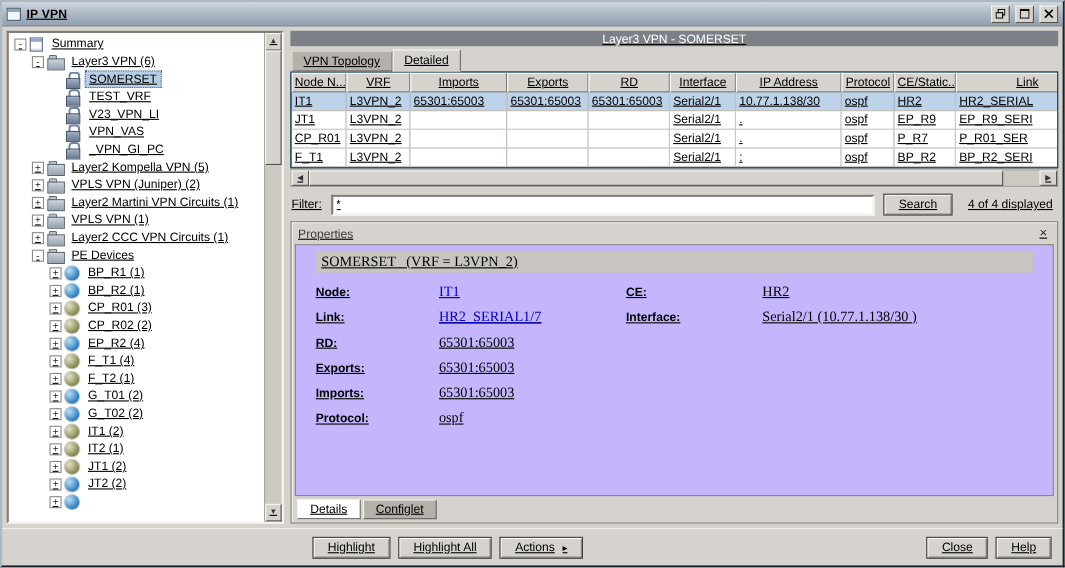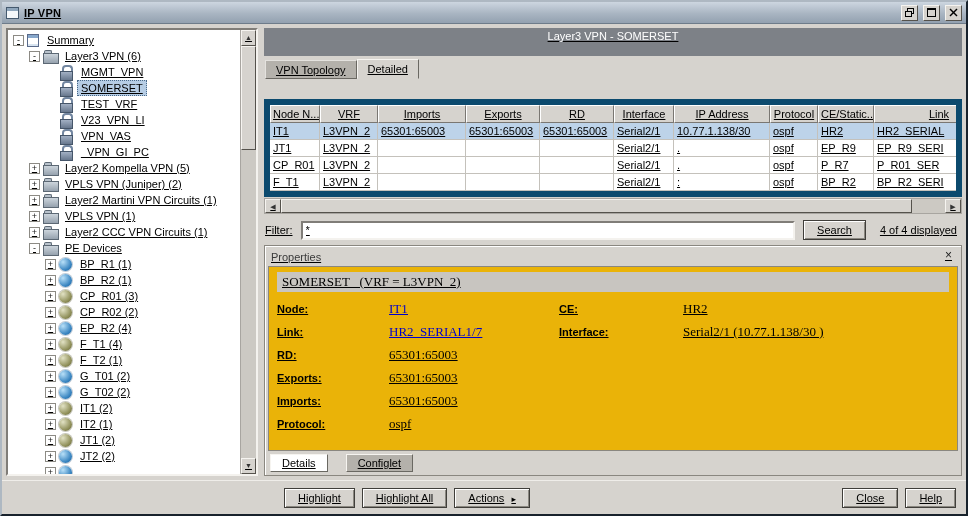--- a/index.html
+++ b/index.html
@@ -57,29 +57,29 @@
               border-left:1px solid #a8a5a0;}
   .sb-btn{height:16px;flex:none;background:#d6d3ce;border:1px solid;
           border-color:#f6f4f0 #55524c #55524c #f6f4f0;font-size:7px;line-height:14px;
           text-align:center;color:#333;}
   .sb-track{flex:1;position:relative;}
   .sb-thumb{position:absolute;top:0;left:0;right:0;height:104px;background:#d6d3ce;
             border:1px solid;border-color:#f6f4f0 #55524c #55524c #f6f4f0;}
 
   
   .right{flex:1;min-width:0;display:flex;flex-direction:column;}
-  .right-header{height:28px;flex:none;background:#7d8187;color:#fff;text-align:center;
+  .right-header{height:14px;flex:none;background:#7d8187;color:#fff;text-align:center;
                 line-height:17px;}
   .tabs-row{display:flex;margin-top:3px;padding-left:1px;flex:none;}
   .tab{height:20px;padding:3px 10px;border:1px solid;background:#d6d3ce;
        border-color:#f6f4f0 #6a6862 #d6d3ce #f6f4f0;position:relative;z-index:2;margin-bottom:-1px;}
   .tab.inactive{background:#b4b1ab;height:19px;margin-top:1px;margin-bottom:0;z-index:1;
                 border-color:#e4e2de #6a6862 #6a6862 #e4e2de;}
 
-  .table-wrap{flex:none;border:6px solid #0c4a6e;background:#404040;overflow:hidden;margin-top:20px;}
+  .table-wrap{flex:none;border:1px solid #0c4a6e;background:#404040;overflow:hidden;}
   table{border-collapse:separate;border-spacing:0;table-layout:fixed;}
   th{height:18px;background:#d6d3ce;border:1px solid;border-color:#fff #7a7772 #7a7772 #fff;
      font-weight:normal;text-align:center;overflow:hidden;white-space:nowrap;padding:0 2px;
      font-size:11px;}
   td{height:17px;border-right:1px solid #c4c1bb;border-bottom:1px solid #c4c1bb;padding:0 3px;
      white-space:nowrap;overflow:hidden;background:#fff;}
   tr.selected td{background:#bdd3e9;}
 
   .hscroll{height:16px;flex:none;margin-top:1px;background:#ccc9c3;display:flex;
            border:1px solid #a8a5a0;}
@@ -97,30 +97,30 @@
          box-shadow:inset 1px 1px 0 #fff,inset -1px -1px 0 #8a8780;
          padding:3px 13px;font:inherit;white-space:nowrap;}
   .count-text{margin:0 4px 0 6px;}
 
   .props{flex:1;min-height:0;display:flex;flex-direction:column;border:1px solid #8a8780;
          box-shadow:inset 1px 1px 0 #fff;background:#d6d3ce;}
   .props-titlebar{height:19px;flex:none;display:flex;align-items:center;padding:2px 5px 0 6px;
                   color:#3a3a3a;}
   .props-close{margin-left:auto;width:15px;height:15px;line-height:13px;text-align:center;
                font-size:12px;color:#222;}
-  .props-body{flex:1;min-height:0;margin:1px 3px 0 3px;background:#eab308;
-              border:1px solid #8a8780;padding:5px 8px;overflow:hidden;}
+  .props-body{flex:1;min-height:0;margin:1px 3px 0 3px;background:#c4b5fd;
+              border:1px solid #8a8780;padding:5px 18px;overflow:hidden;}
   .props-header-strip{background:#c8c5c0;font-family:"Liberation Serif",serif;font-size:13px;
                       padding:2px 5px;margin-bottom:9px;white-space:pre;}
   .props-grid{display:grid;grid-template-columns:112px 170px 124px 1fr;row-gap:7px;
               align-items:baseline;}
   .plabel{font-weight:bold;}
   .pvalue{font-family:"Liberation Serif",serif;font-size:13px;white-space:nowrap;overflow:hidden;}
   .plink{color:#0000cc;text-decoration:underline;cursor:pointer;}
-  .props-tabs{flex:none;display:flex;padding:3px 0 3px 5px;gap:18px;}
+  .props-tabs{flex:none;display:flex;padding:3px 0 3px 5px;gap:2px;}
   .ptab{padding:2px 11px;border:1px solid;border-color:#f6f4f0 #6a6862 #6a6862 #f6f4f0;
         background:#b4b1ab;}
   .ptab.active{background:#fff;}
 
   
   .bottom-bar{height:34px;flex:none;display:flex;align-items:center;gap:7px;
               padding:0 10px 0 282px;border-top:1px solid #efede9;}
   .bottom-bar .spacer{flex:1;}
   .actions .arr{margin-left:7px;font-size:9px;}
 </style>
@@ -158,25 +158,20 @@
       <div class="tree-scroll" id="tree">
           <div class="tree-row" style="padding-left: 2px;">
             <span class="expander">-</span>
             <span class="tree-icon icon-summary"></span>
             <span class="tree-label">Summary</span>
           </div>
           <div class="tree-row" style="padding-left: 18px;">
             <span class="expander">-</span>
             <span class="tree-icon icon-folder"></span>
             <span class="tree-label">Layer3 VPN (6)</span>
-          </div>
-          <div class="tree-row" style="padding-left: 34px;">
-            <span class="exp-spacer"></span>
-            <span class="tree-icon icon-lock"></span>
-            <span class="tree-label">MGMT_VPN</span>
           </div>
           <div class="tree-row" style="padding-left: 34px;">
             <span class="exp-spacer"></span>
             <span class="tree-icon icon-lock"></span>
             <span class="tree-label selected">SOMERSET</span>
           </div>
           <div class="tree-row" style="padding-left: 34px;">
             <span class="exp-spacer"></span>
             <span class="tree-icon icon-lock"></span>
             <span class="tree-label">TEST_VRF</span>

